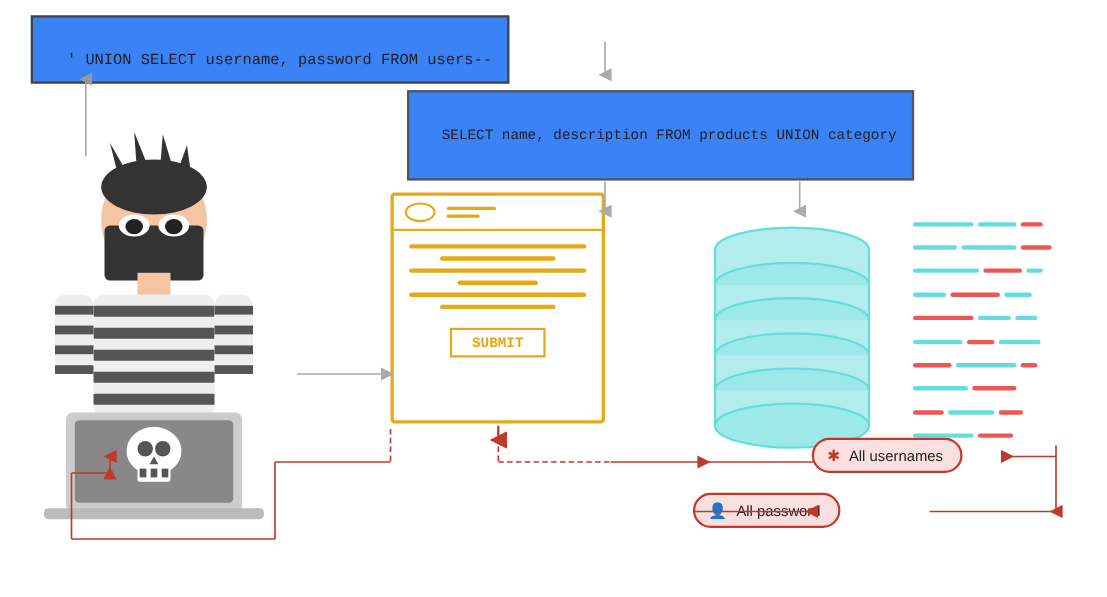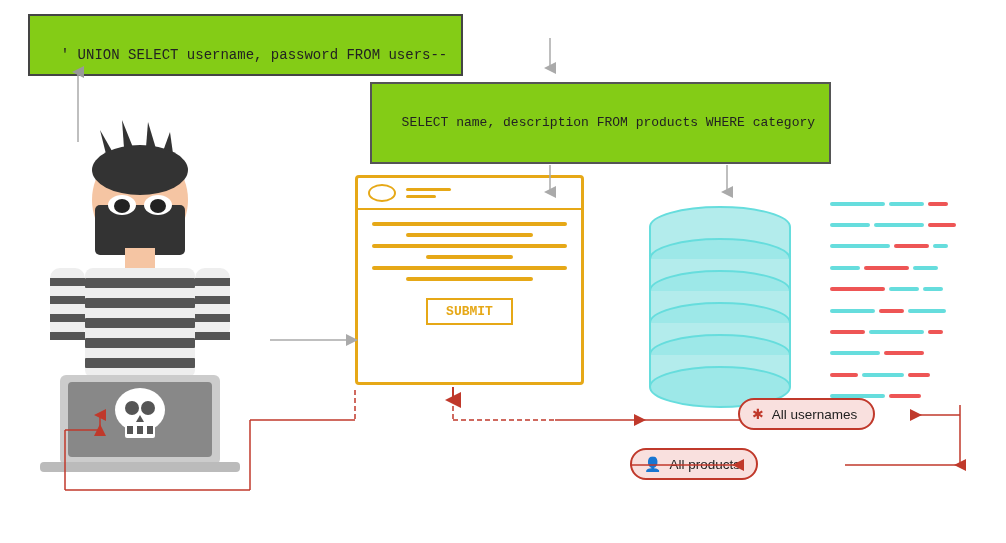--- a/index.html
+++ b/index.html
@@ -8,21 +8,21 @@
       height: 543px;
       background: #fff;
       font-family: 'Courier New', Courier, monospace;
       overflow: hidden;
       position: relative;
     }
 
     
     .sql-box {
       position: absolute;
-      background: #84cc16;
+      background: #3b82f6;
       border: 2px solid #555;
       padding: 8px 14px;
       font-size: 13px;
       color: #222;
       white-space: pre;
       line-height: 1.5;
     }
 
     #sql-box-1 {
       top: 14px;
@@ -45,21 +45,21 @@
       top: 110px;
       width: 230px;
       height: 360px;
     }
 
     
     .browser-box {
       position: absolute;
       left: 355px;
       top: 175px;
-      width: 229px;
+      width: 195px;
       height: 210px;
       border: 3px solid #e6a817;
       background: #fff;
       border-radius: 4px;
     }
     .browser-titlebar {
       display: flex;
       align-items: center;
       gap: 10px;
       padding: 6px 10px;
@@ -188,21 +188,21 @@
     }
   </style>
 </head>
 <body>
 
 <div class="sql-box" id="sql-box-1">
   <span>' UNION SELECT username, password FROM users--</span>
 </div>
 
 <div class="sql-box" id="sql-box-2">
-  <span>SELECT name, description FROM products WHERE category</span><br>
+  <span>SELECT name, description FROM products UNION category</span><br>
 </div>
 
 <div class="hacker-area">
   <svg width="220" height="370" viewBox="0 0 220 370" fill="none" xmlns="http://www.w3.org/2000/svg">
 
     <polygon points="80,60 70,20 90,55" fill="#333"></polygon>
     <polygon points="95,52 92,10 108,50" fill="#333"></polygon>
     <polygon points="115,50 118,12 130,52" fill="#333"></polygon>
     <polygon points="128,55 140,22 145,58" fill="#333"></polygon>
 
@@ -359,21 +359,21 @@
   </div>
 </div>
 
 <div class="badge" id="badge-passwords">
   <span class="badge-icon">✱</span>
   <span>All usernames</span>
 </div>
 
 <div class="badge" id="badge-usernames">
   <span class="badge-icon">👤</span>
-  <span>All products</span>
+  <span>All password</span>
 </div>
 
 <svg class="arrows-svg">
 
   <defs>
     <marker id="arrowGray" markerWidth="8" markerHeight="8" refX="4" refY="4" orient="auto">
       <polygon points="0,0 8,4 0,8" fill="#999"></polygon>
     </marker>
     <marker id="arrowRed" markerWidth="8" markerHeight="8" refX="4" refY="4" orient="auto">
       <polygon points="0,0 8,4 0,8" fill="#c0392b"></polygon>

